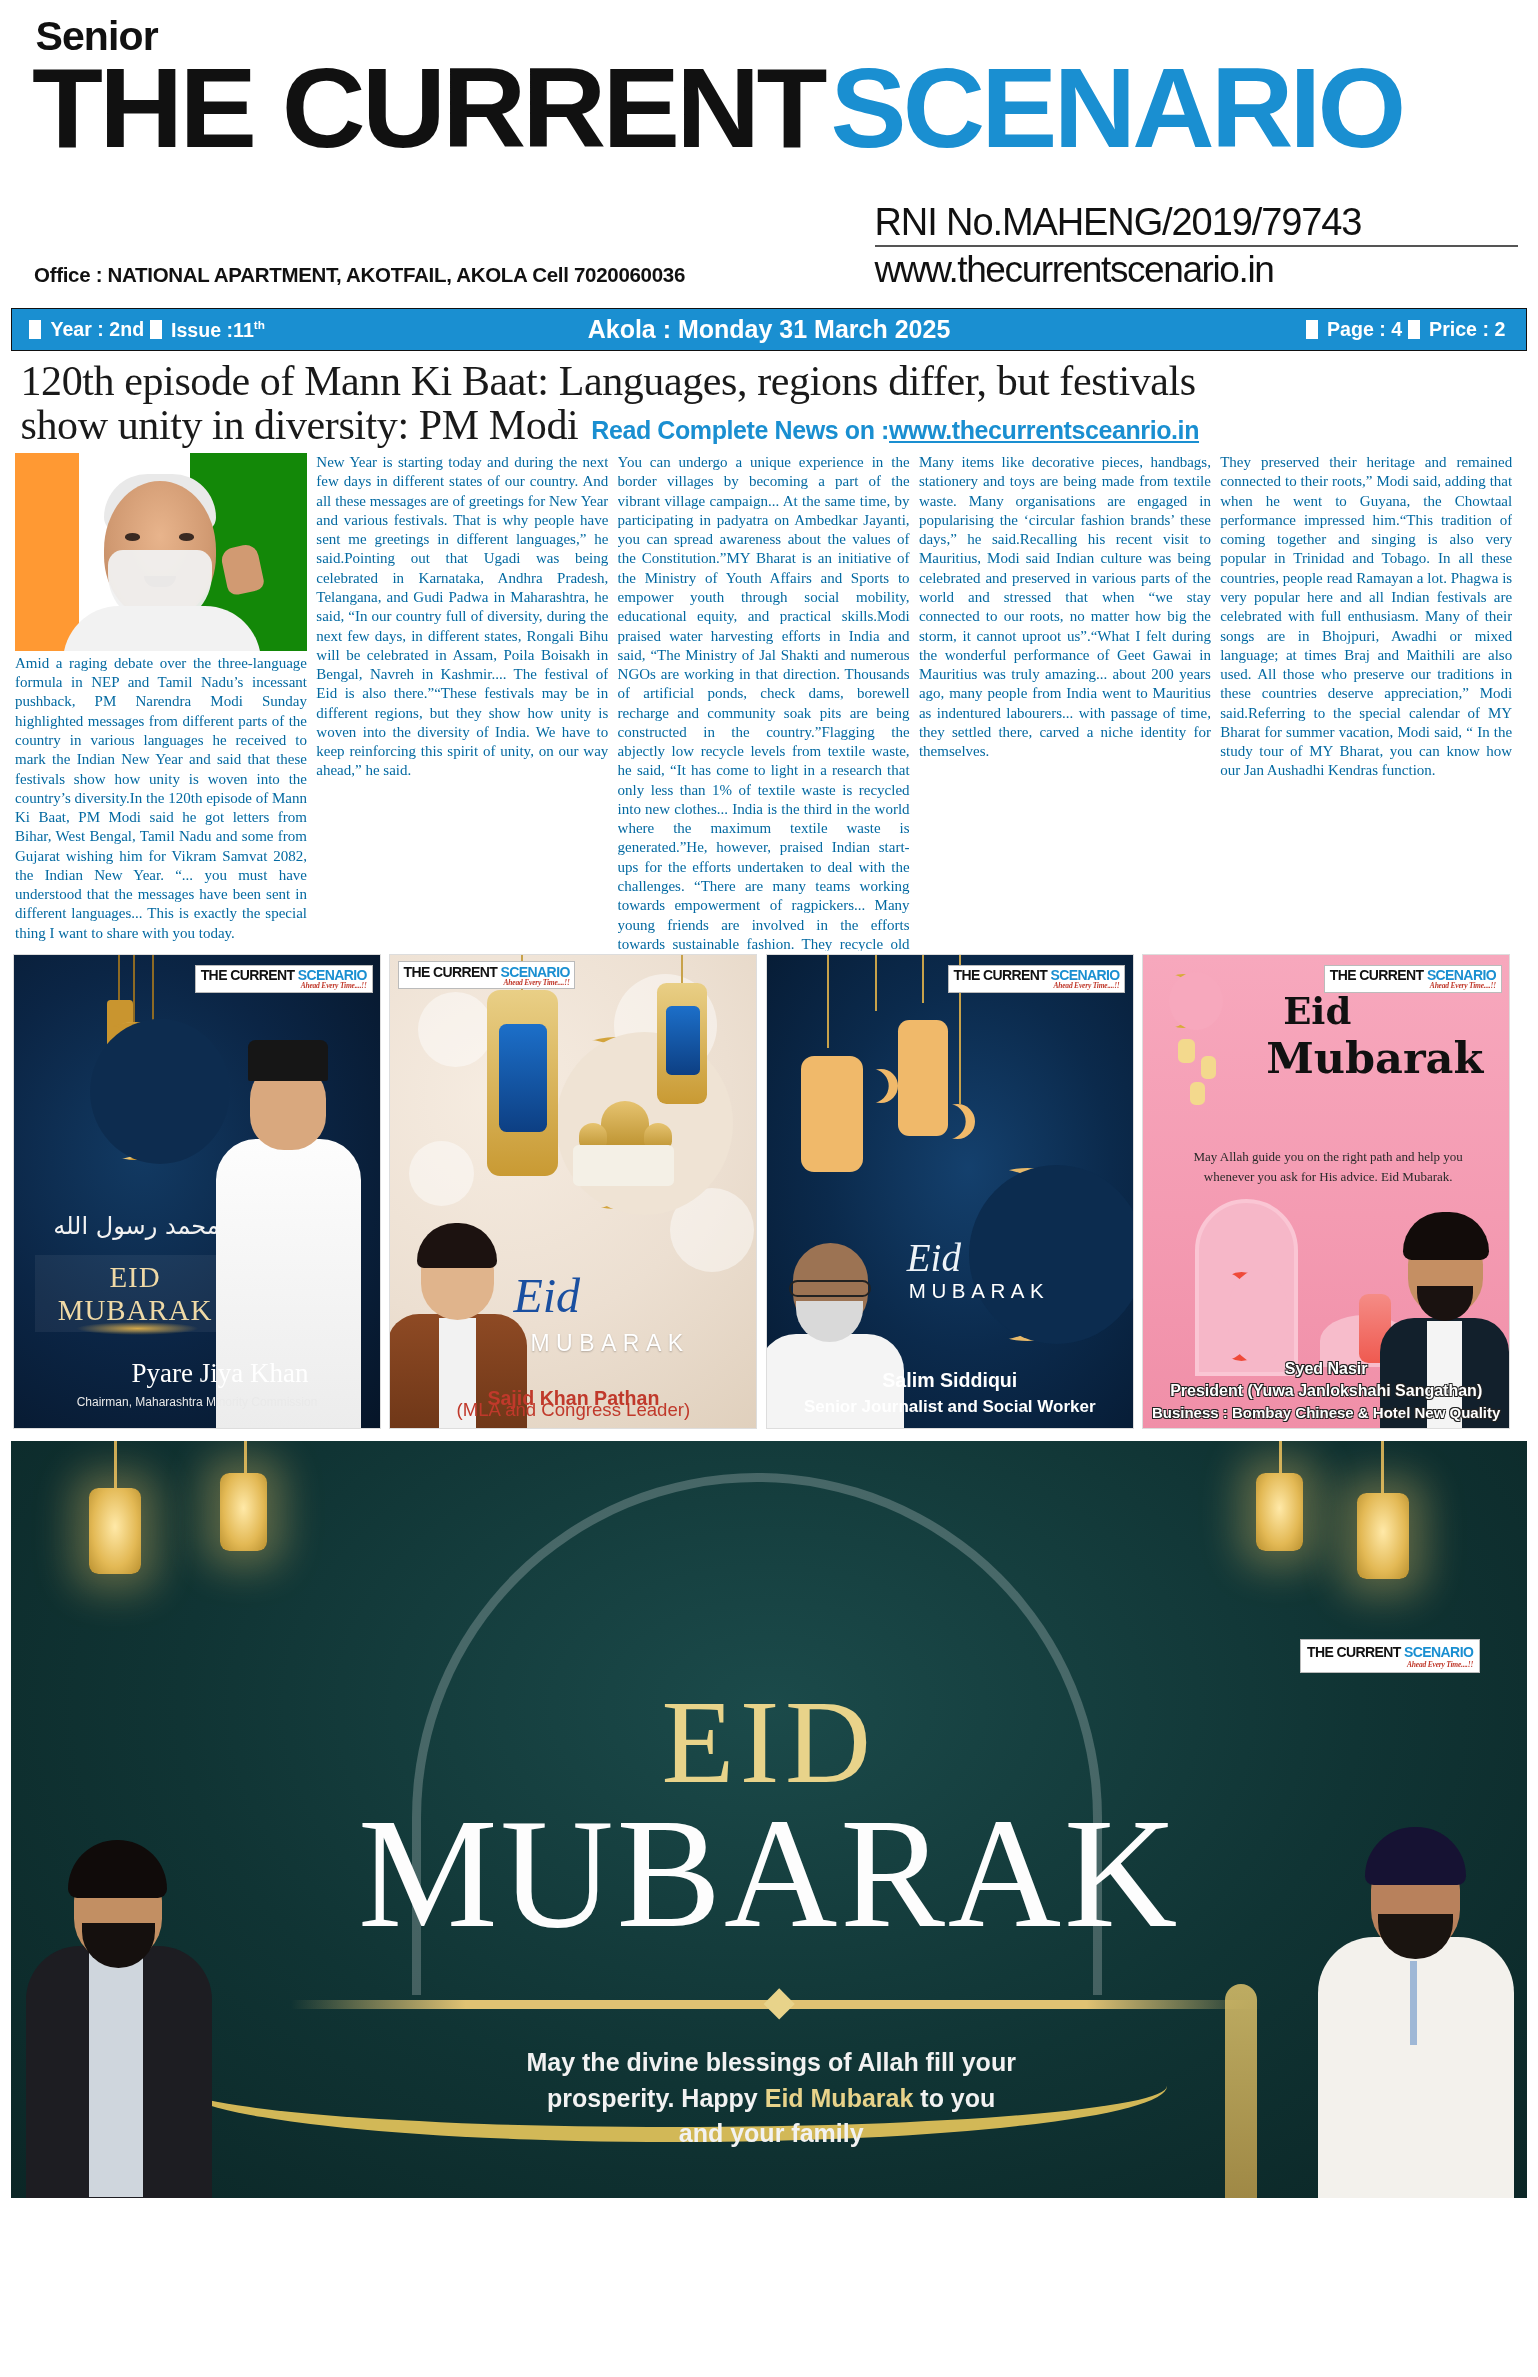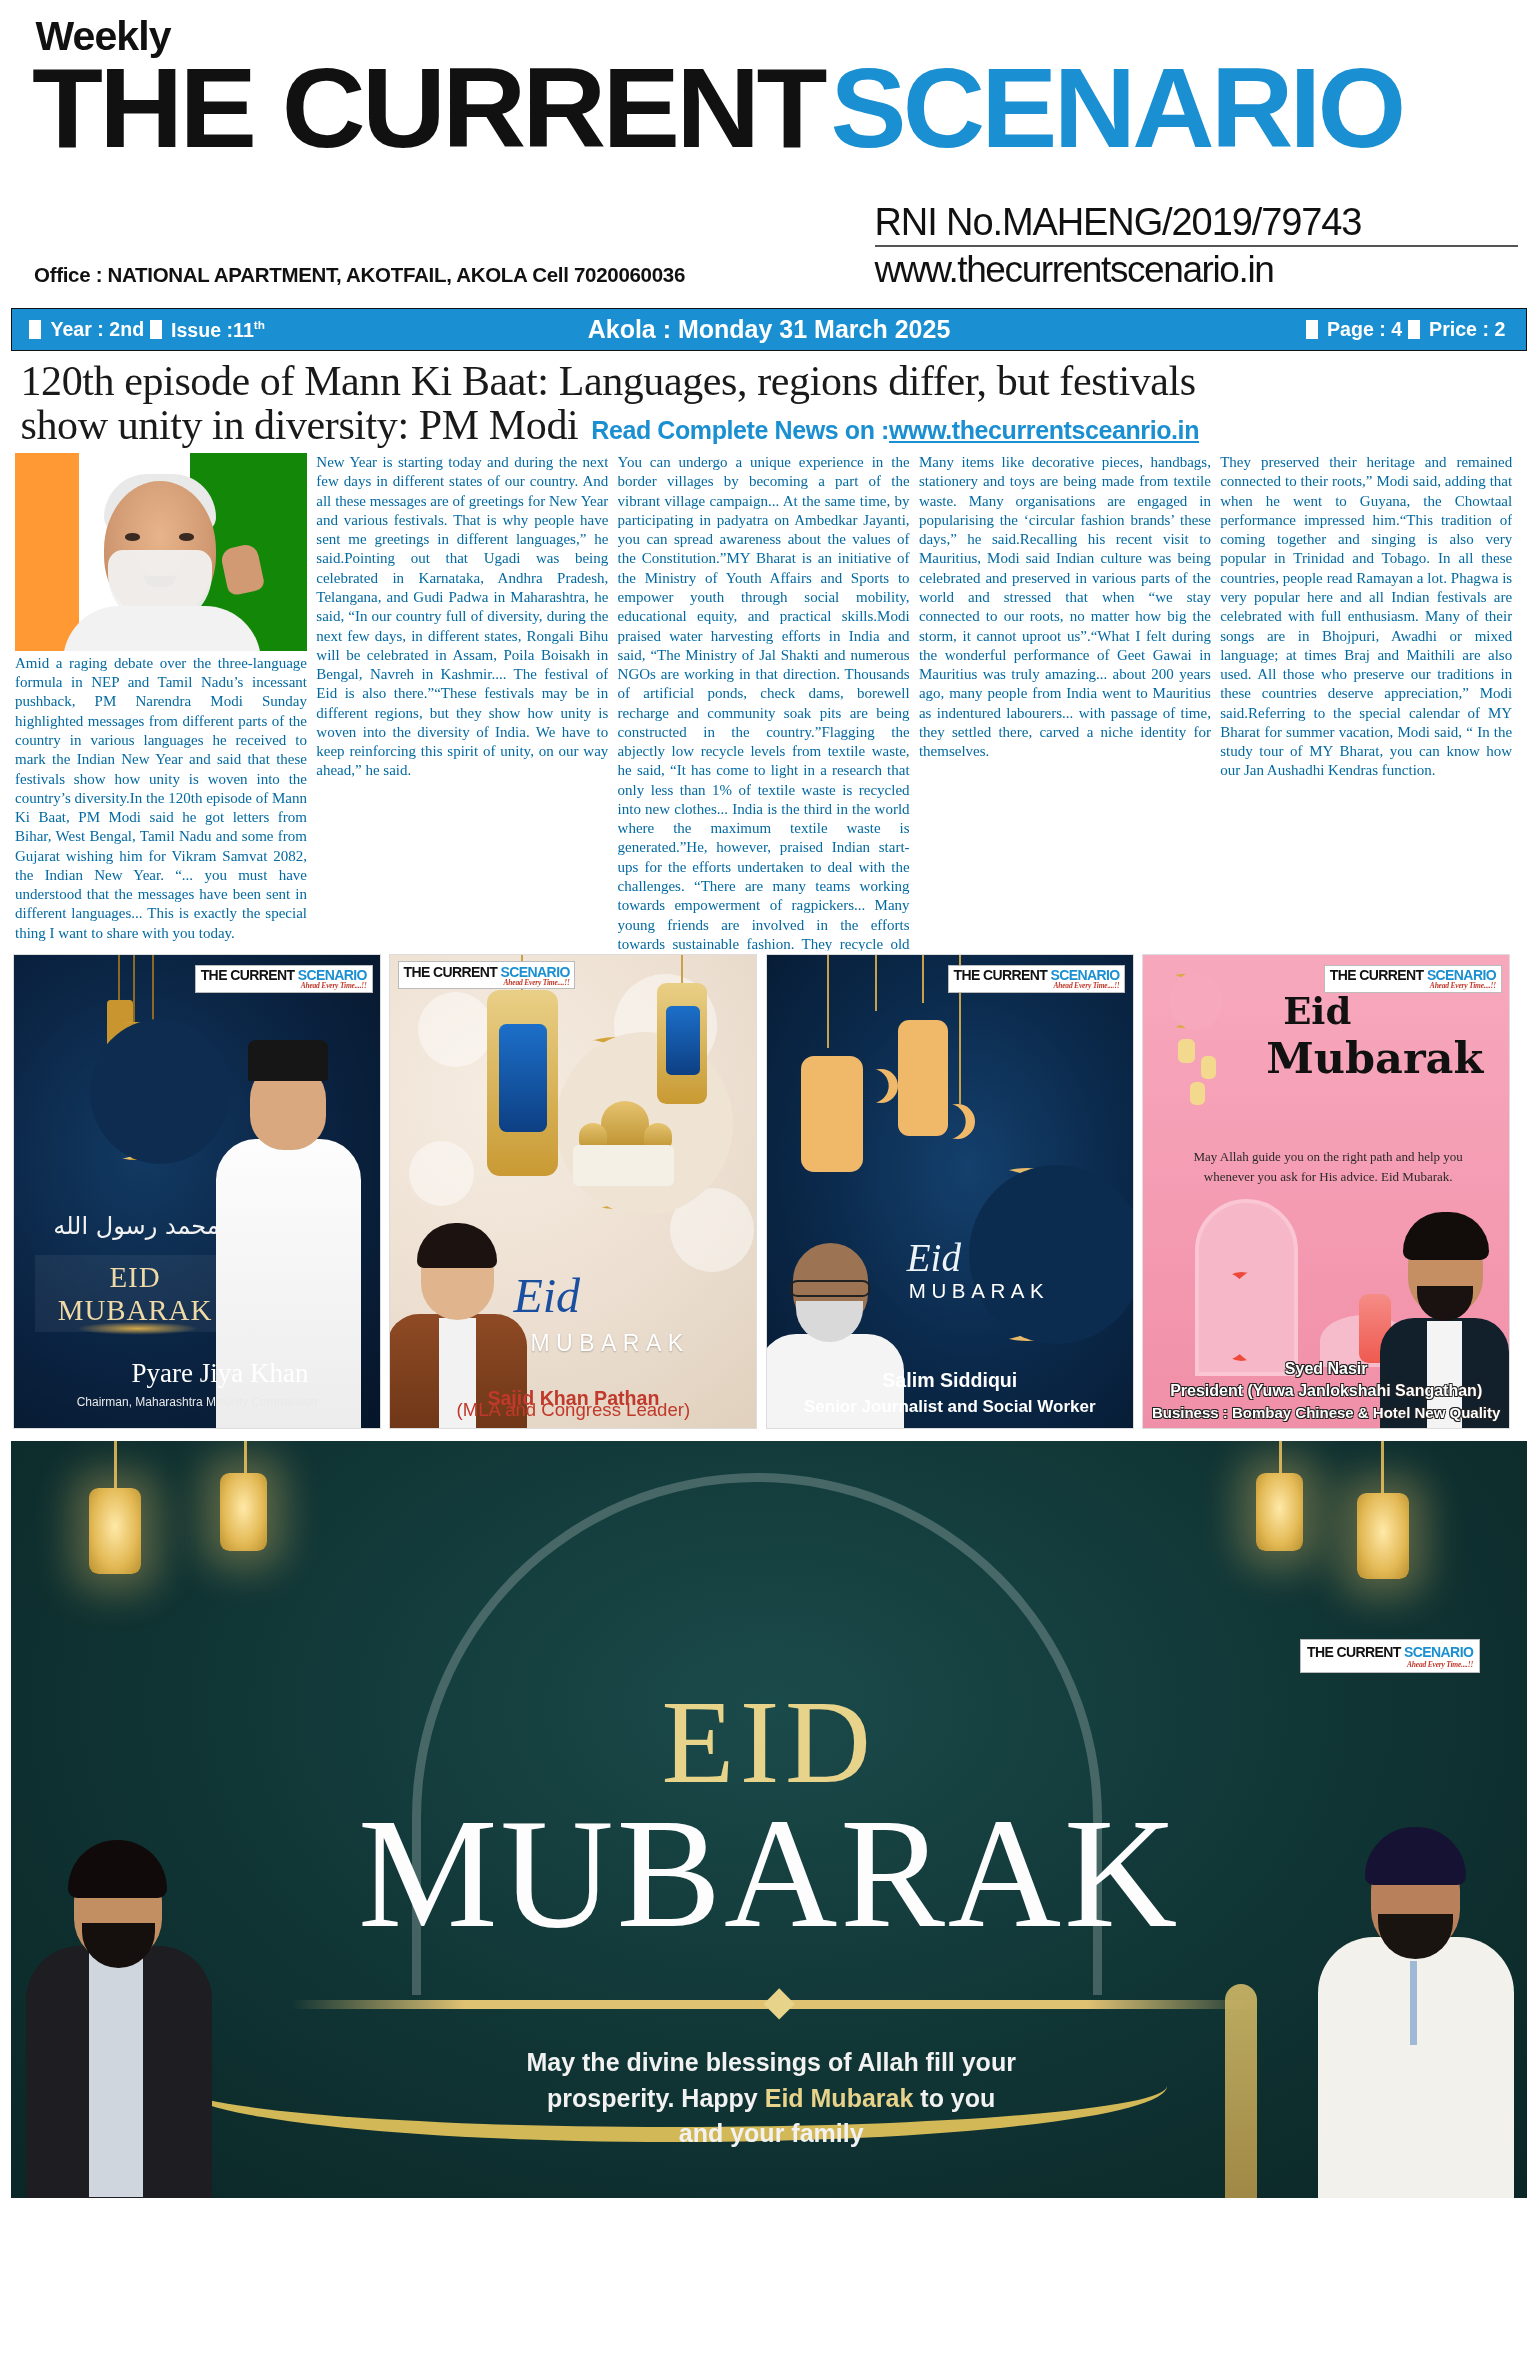--- a/index.html
+++ b/index.html
@@ -286,21 +286,21 @@
                 border-bottom: 15px solid #e8c75c; border-radius: 0 0 50% 50%; opacity:.9; }
   .ban-minaret { position:absolute; right: 270px; bottom: 0; width: 32px; height: 214px;
                  background: linear-gradient(180deg,#dcc16a,#b9994a); border-radius: 17px 17px 0 0; opacity:.85;}
 </style>
 </head>
 <body>
 
 <div class="page">
 
   <div class="masthead">
-    <div class="weekly">Weekly</div>
+    <div class="weekly">Senior</div>
     <div class="title-row">
       <div class="t-black">THE CURRENT</div>
       <div class="t-blue">SCENARIO</div>
     </div>
     <div class="rni-block">
       <div class="rni">RNI No.MAHENG/2019/79743</div>
       <div class="site">www.thecurrentscenario.in</div>
     </div>
     <div class="office">Office : NATIONAL APARTMENT, AKOTFAIL, AKOLA Cell 7020060036</div>
   </div>

